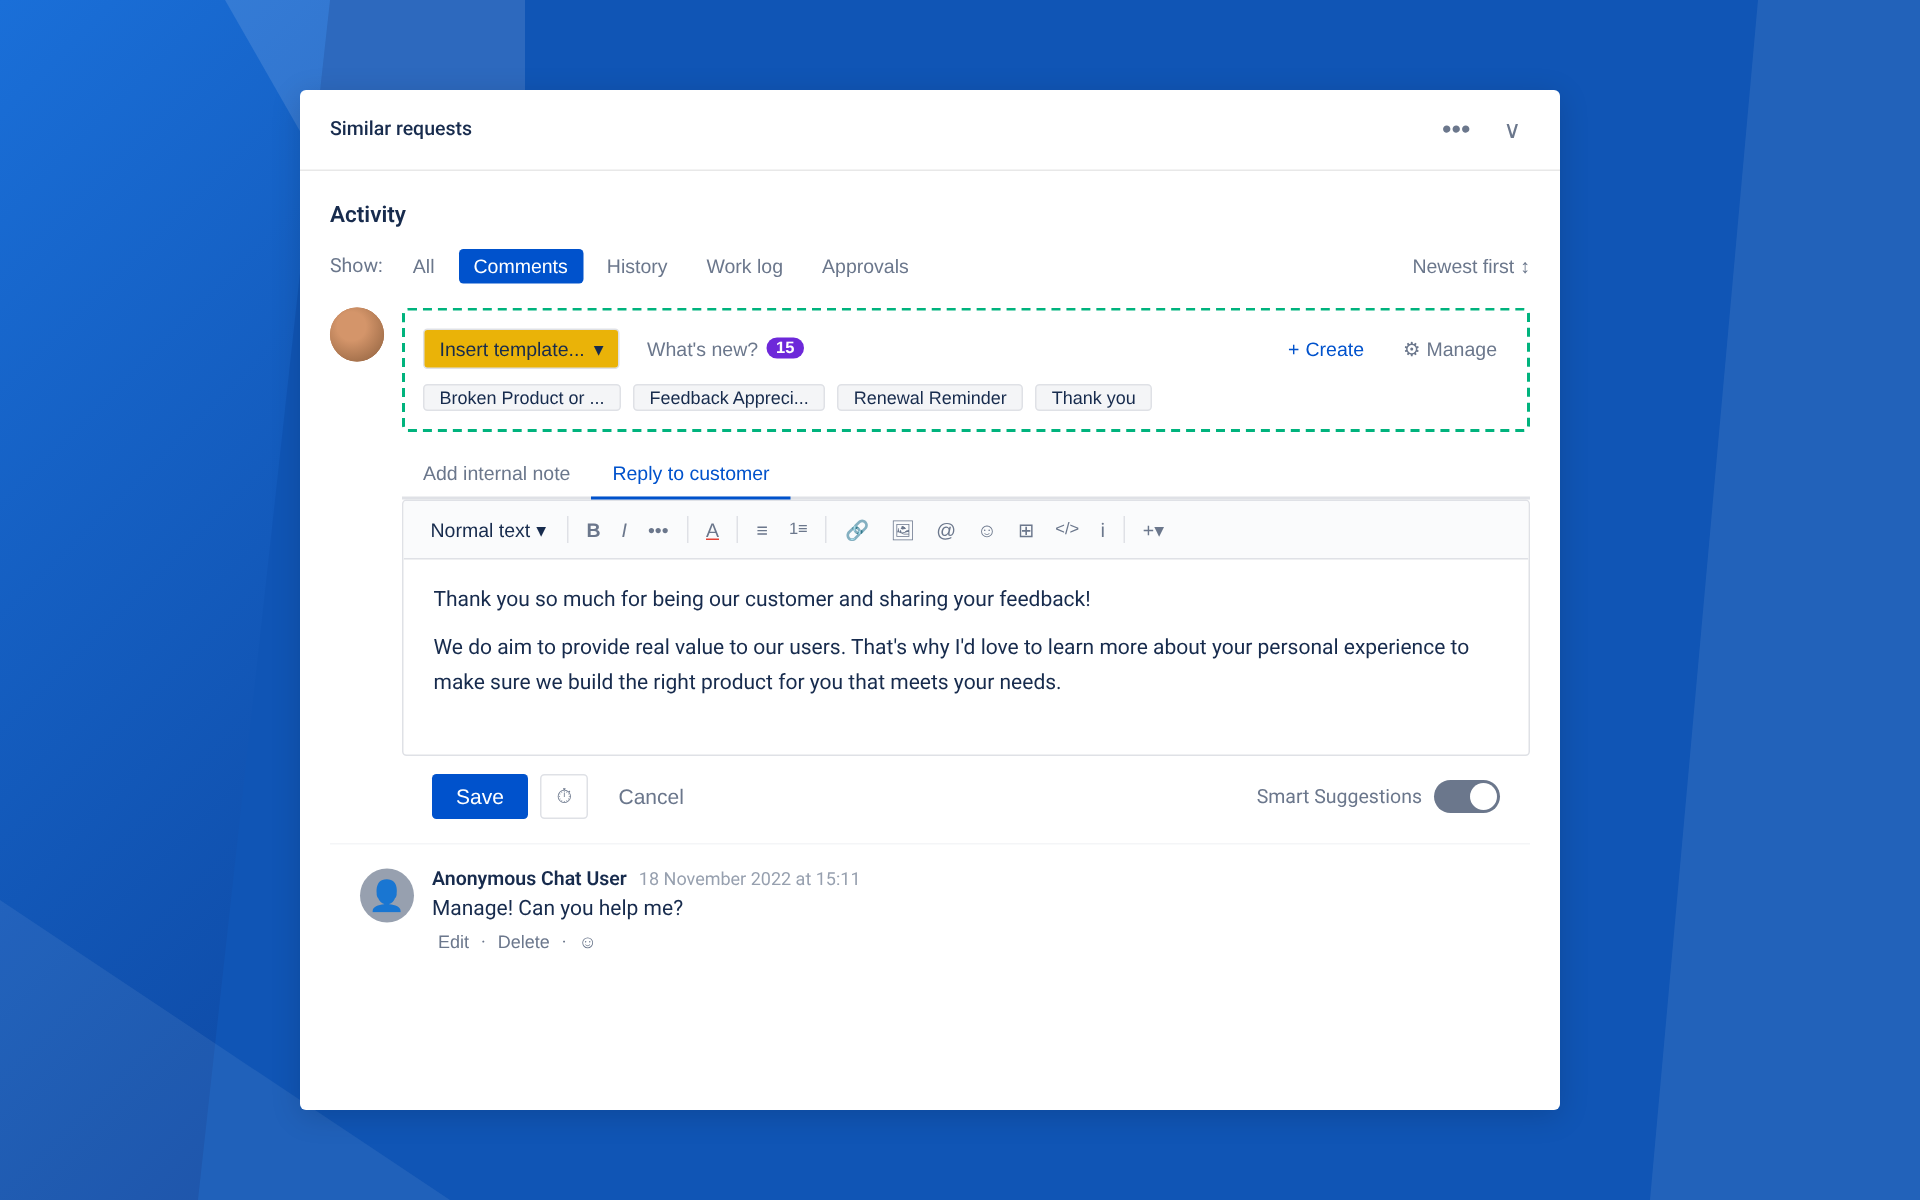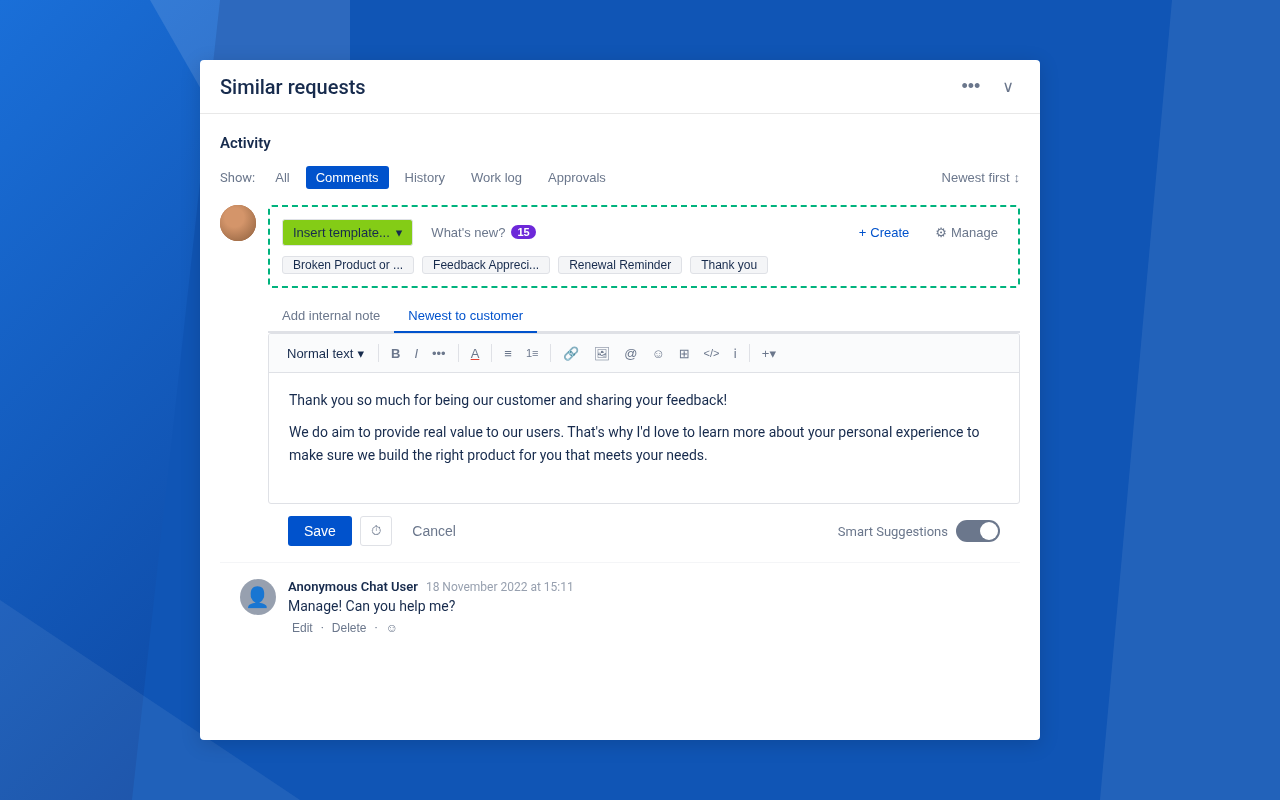--- a/index.html
+++ b/index.html
@@ -56,21 +56,21 @@
 
     
     .similar-requests {
       display: flex;
       align-items: center;
       justify-content: space-between;
       padding: 14px 20px;
       border-bottom: 1px solid #e8e8e8;
     }
     .similar-requests-title {
-      font-size: 20px;
+      font-size: 13px;
       font-weight: 500;
       color: #172b4d;
     }
     .similar-requests-actions {
       display: flex;
       gap: 10px;
       align-items: center;
     }
     .dots-btn {
       background: none;
@@ -150,21 +150,21 @@
     .template-row {
       display: flex;
       align-items: center;
       gap: 10px;
       margin-bottom: 10px;
     }
     .insert-template-btn {
       display: flex;
       align-items: center;
       gap: 6px;
-      background: #84cc16;
+      background: #eab308;
       border: 1px solid #dfe1e6;
       border-radius: 3px;
       padding: 5px 10px;
       font-size: 13px;
       color: #172b4d;
       cursor: pointer;
     }
     .whats-new-btn {
       display: flex;
       align-items: flex-start;
@@ -519,21 +519,21 @@
           <div class="template-tags">
             <button class="template-tag">Broken Product or ...</button>
             <button class="template-tag">Feedback Appreci...</button>
             <button class="template-tag">Renewal Reminder</button>
             <button class="template-tag">Thank you</button>
           </div>
         </div>
 
         <div class="reply-tabs">
           <button class="reply-tab">Add internal note</button>
-          <button class="reply-tab active">Newest to customer</button>
+          <button class="reply-tab active">Reply to customer</button>
         </div>
 
         <div class="editor-container">
           <div class="editor-toolbar">
             <button class="text-format-select">
               <span>Normal text</span>
               <span>▾</span>
             </button>
             <div class="toolbar-separator"></div>
             <button class="toolbar-btn" style="font-weight:bold;">B</button>

